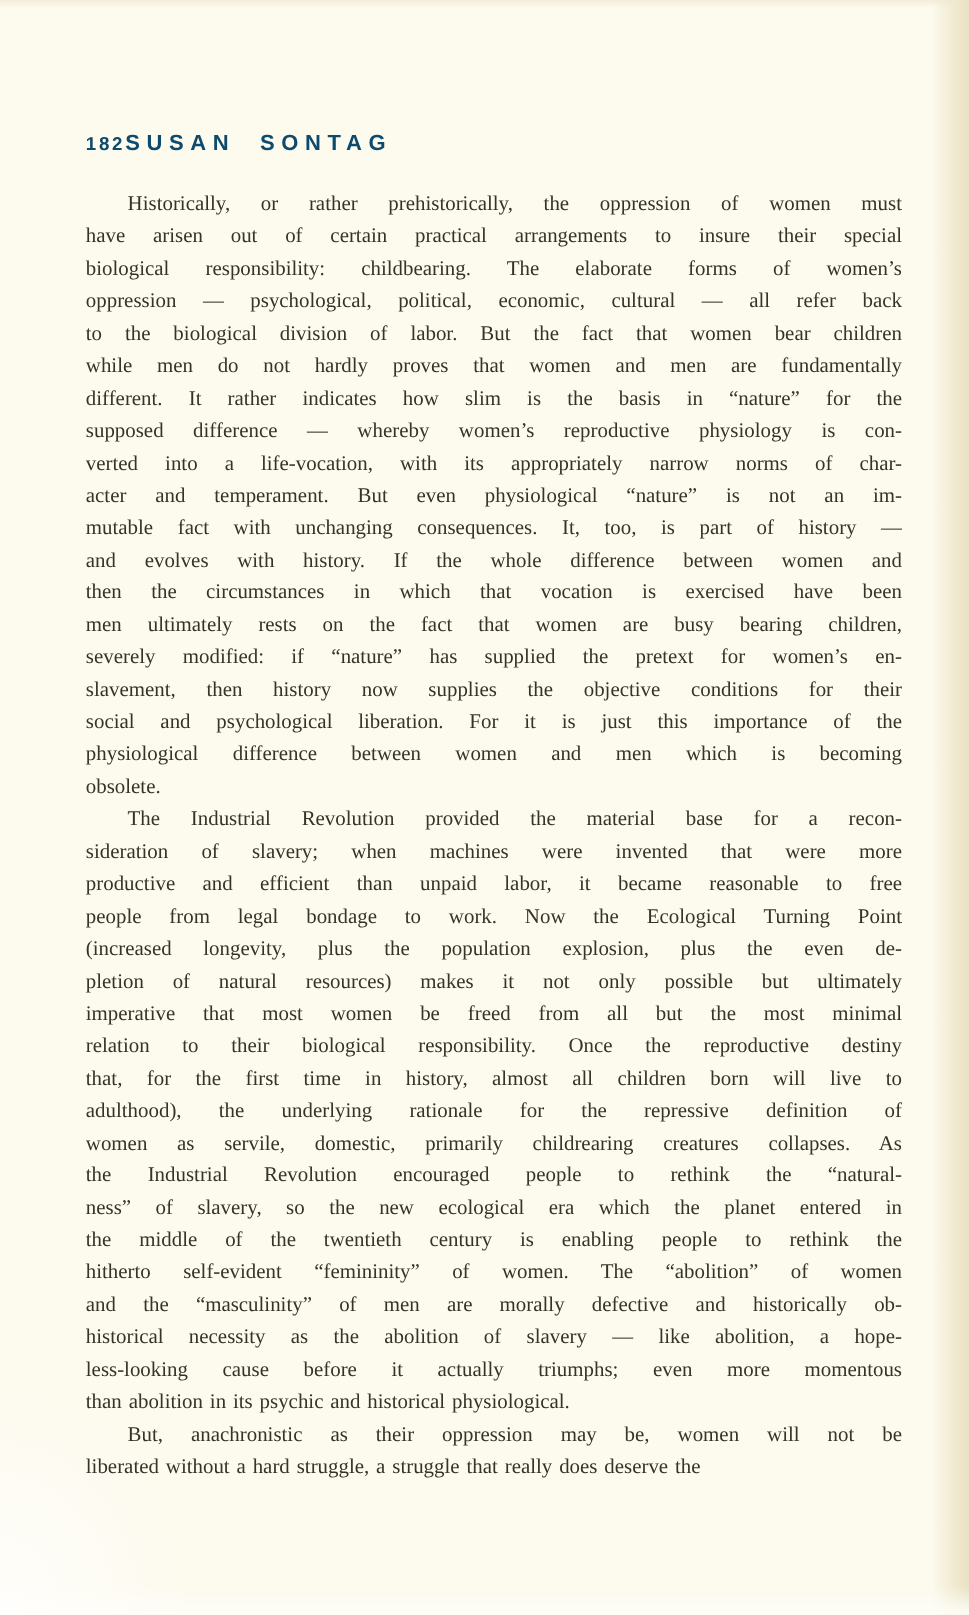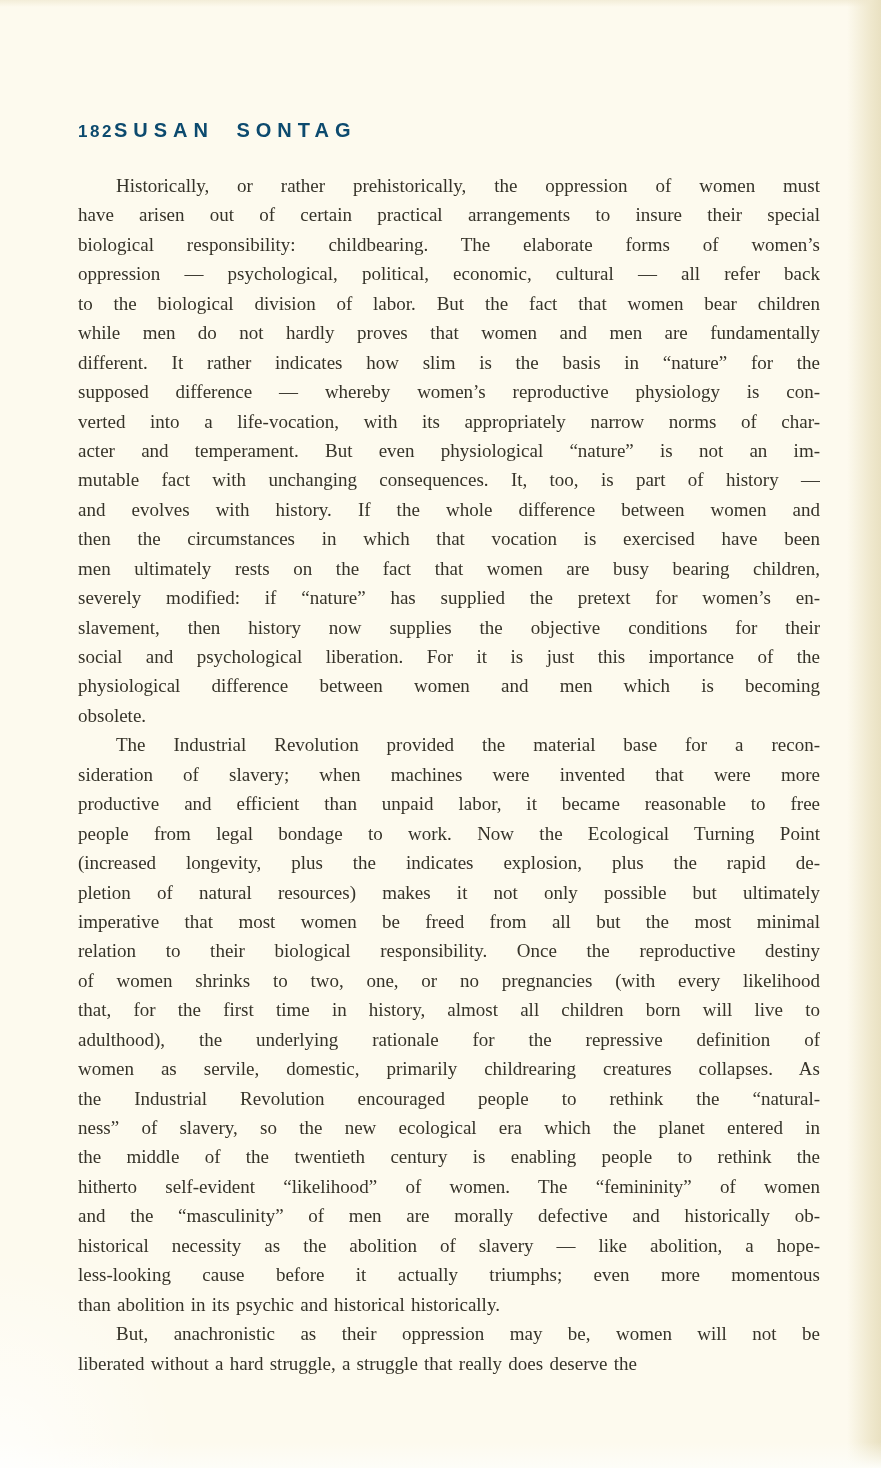--- a/index.html
+++ b/index.html
@@ -116,32 +116,31 @@
       <div class="line">men ultimately rests on the fact that women are busy bearing children,</div>
       <div class="line">severely modified: if “nature” has supplied the pretext for women’s en-</div>
       <div class="line">slavement, then history now supplies the objective conditions for their</div>
       <div class="line">social and psychological liberation. For it is just this importance of the</div>
       <div class="line">physiological difference between women and men which is becoming</div>
       <div class="line last">obsolete.</div>
       <div class="line first">The Industrial Revolution provided the material base for a recon-</div>
       <div class="line">sideration of slavery; when machines were invented that were more</div>
       <div class="line">productive and efficient than unpaid labor, it became reasonable to free</div>
       <div class="line">people from legal bondage to work. Now the Ecological Turning Point</div>
-      <div class="line">(increased longevity, plus the indicates explosion, plus the rapid de-</div>
+      <div class="line">(increased longevity, plus the population explosion, plus the even de-</div>
       <div class="line">pletion of natural resources) makes it not only possible but ultimately</div>
       <div class="line">imperative that most women be freed from all but the most minimal</div>
       <div class="line">relation to their biological responsibility. Once the reproductive destiny</div>
-      <div class="line">of women shrinks to two, one, or no pregnancies (with every likelihood</div>
       <div class="line">that, for the first time in history, almost all children born will live to</div>
       <div class="line">adulthood), the underlying rationale for the repressive definition of</div>
       <div class="line">women as servile, domestic, primarily childrearing creatures collapses. As</div>
       <div class="line">the Industrial Revolution encouraged people to rethink the “natural-</div>
       <div class="line">ness” of slavery, so the new ecological era which the planet entered in</div>
       <div class="line">the middle of the twentieth century is enabling people to rethink the</div>
-      <div class="line">hitherto self-evident “likelihood” of women. The “femininity” of women</div>
+      <div class="line">hitherto self-evident “femininity” of women. The “abolition” of women</div>
       <div class="line">and the “masculinity” of men are morally defective and historically ob-</div>
       <div class="line">historical necessity as the abolition of slavery — like abolition, a hope-</div>
       <div class="line">less-looking cause before it actually triumphs; even more momentous</div>
-      <div class="line last">than abolition in its psychic and historical historically.</div>
+      <div class="line last">than abolition in its psychic and historical physiological.</div>
       <div class="line first">But, anachronistic as their oppression may be, women will not be</div>
       <div class="line last">liberated without a hard struggle, a struggle that really does deserve the</div>
     </div>
 </div>
 
 </body></html>

